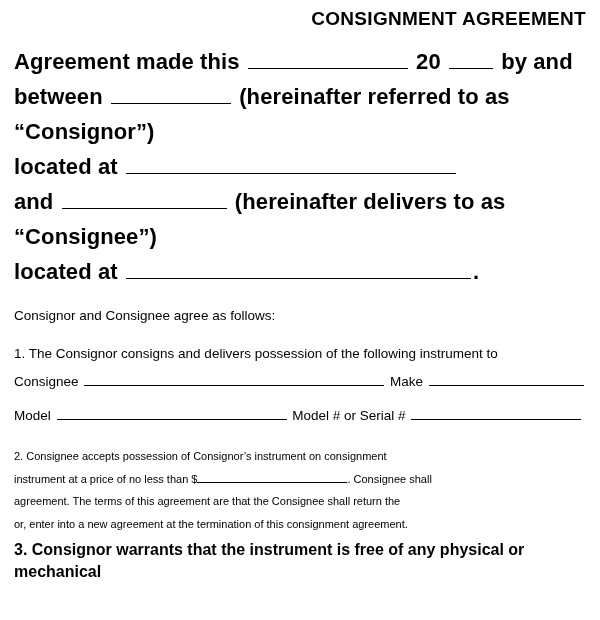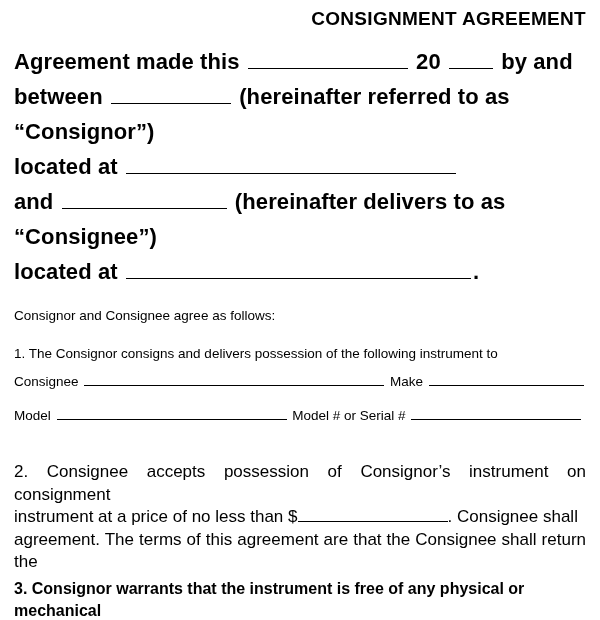--- a/index.html
+++ b/index.html
@@ -69,22 +69,22 @@
     height: 13px;
     vertical-align: baseline;
     margin: 0 2px;
   }
   .f-300 { width: 300px; }
   .f-155 { width: 155px; }
   .f-230 { width: 230px; }
   .f-170 { width: 170px; }
 
   .para2 {
-    margin-top: 28px;
-    font-size: 17px;
+    margin-top: 12px;
+    font-size: 11px;
     line-height: 22.5px;
     text-align: justify;
   }
   .para2 .inline-ln {
     display: inline-block;
     border-bottom: 1.1px solid #000;
     width: 150px;
     height: 13px;
     vertical-align: baseline;
   }
@@ -151,17 +151,18 @@
     <span>Model # or Serial #</span>
     <span class="ln f-170"></span>
   </div>
 
   <div class="para2">
     <div>2. Consignee accepts possession of Consignor’s instrument on consignment</div>
     <div>
       <span>instrument at a price of no less than $</span><span class="inline-ln"></span><span>. Consignee shall</span>
     </div>
     <div>agreement. The terms of this agreement are that the Consignee shall return the</div>
+    <div>or, enter into a new agreement at the termination of this consignment agreement.</div>
   </div>
 
   <div class="para3">3. Consignor warrants that the instrument is free of any physical or mechanical</div>
 
 </div>
 
 </body></html>

